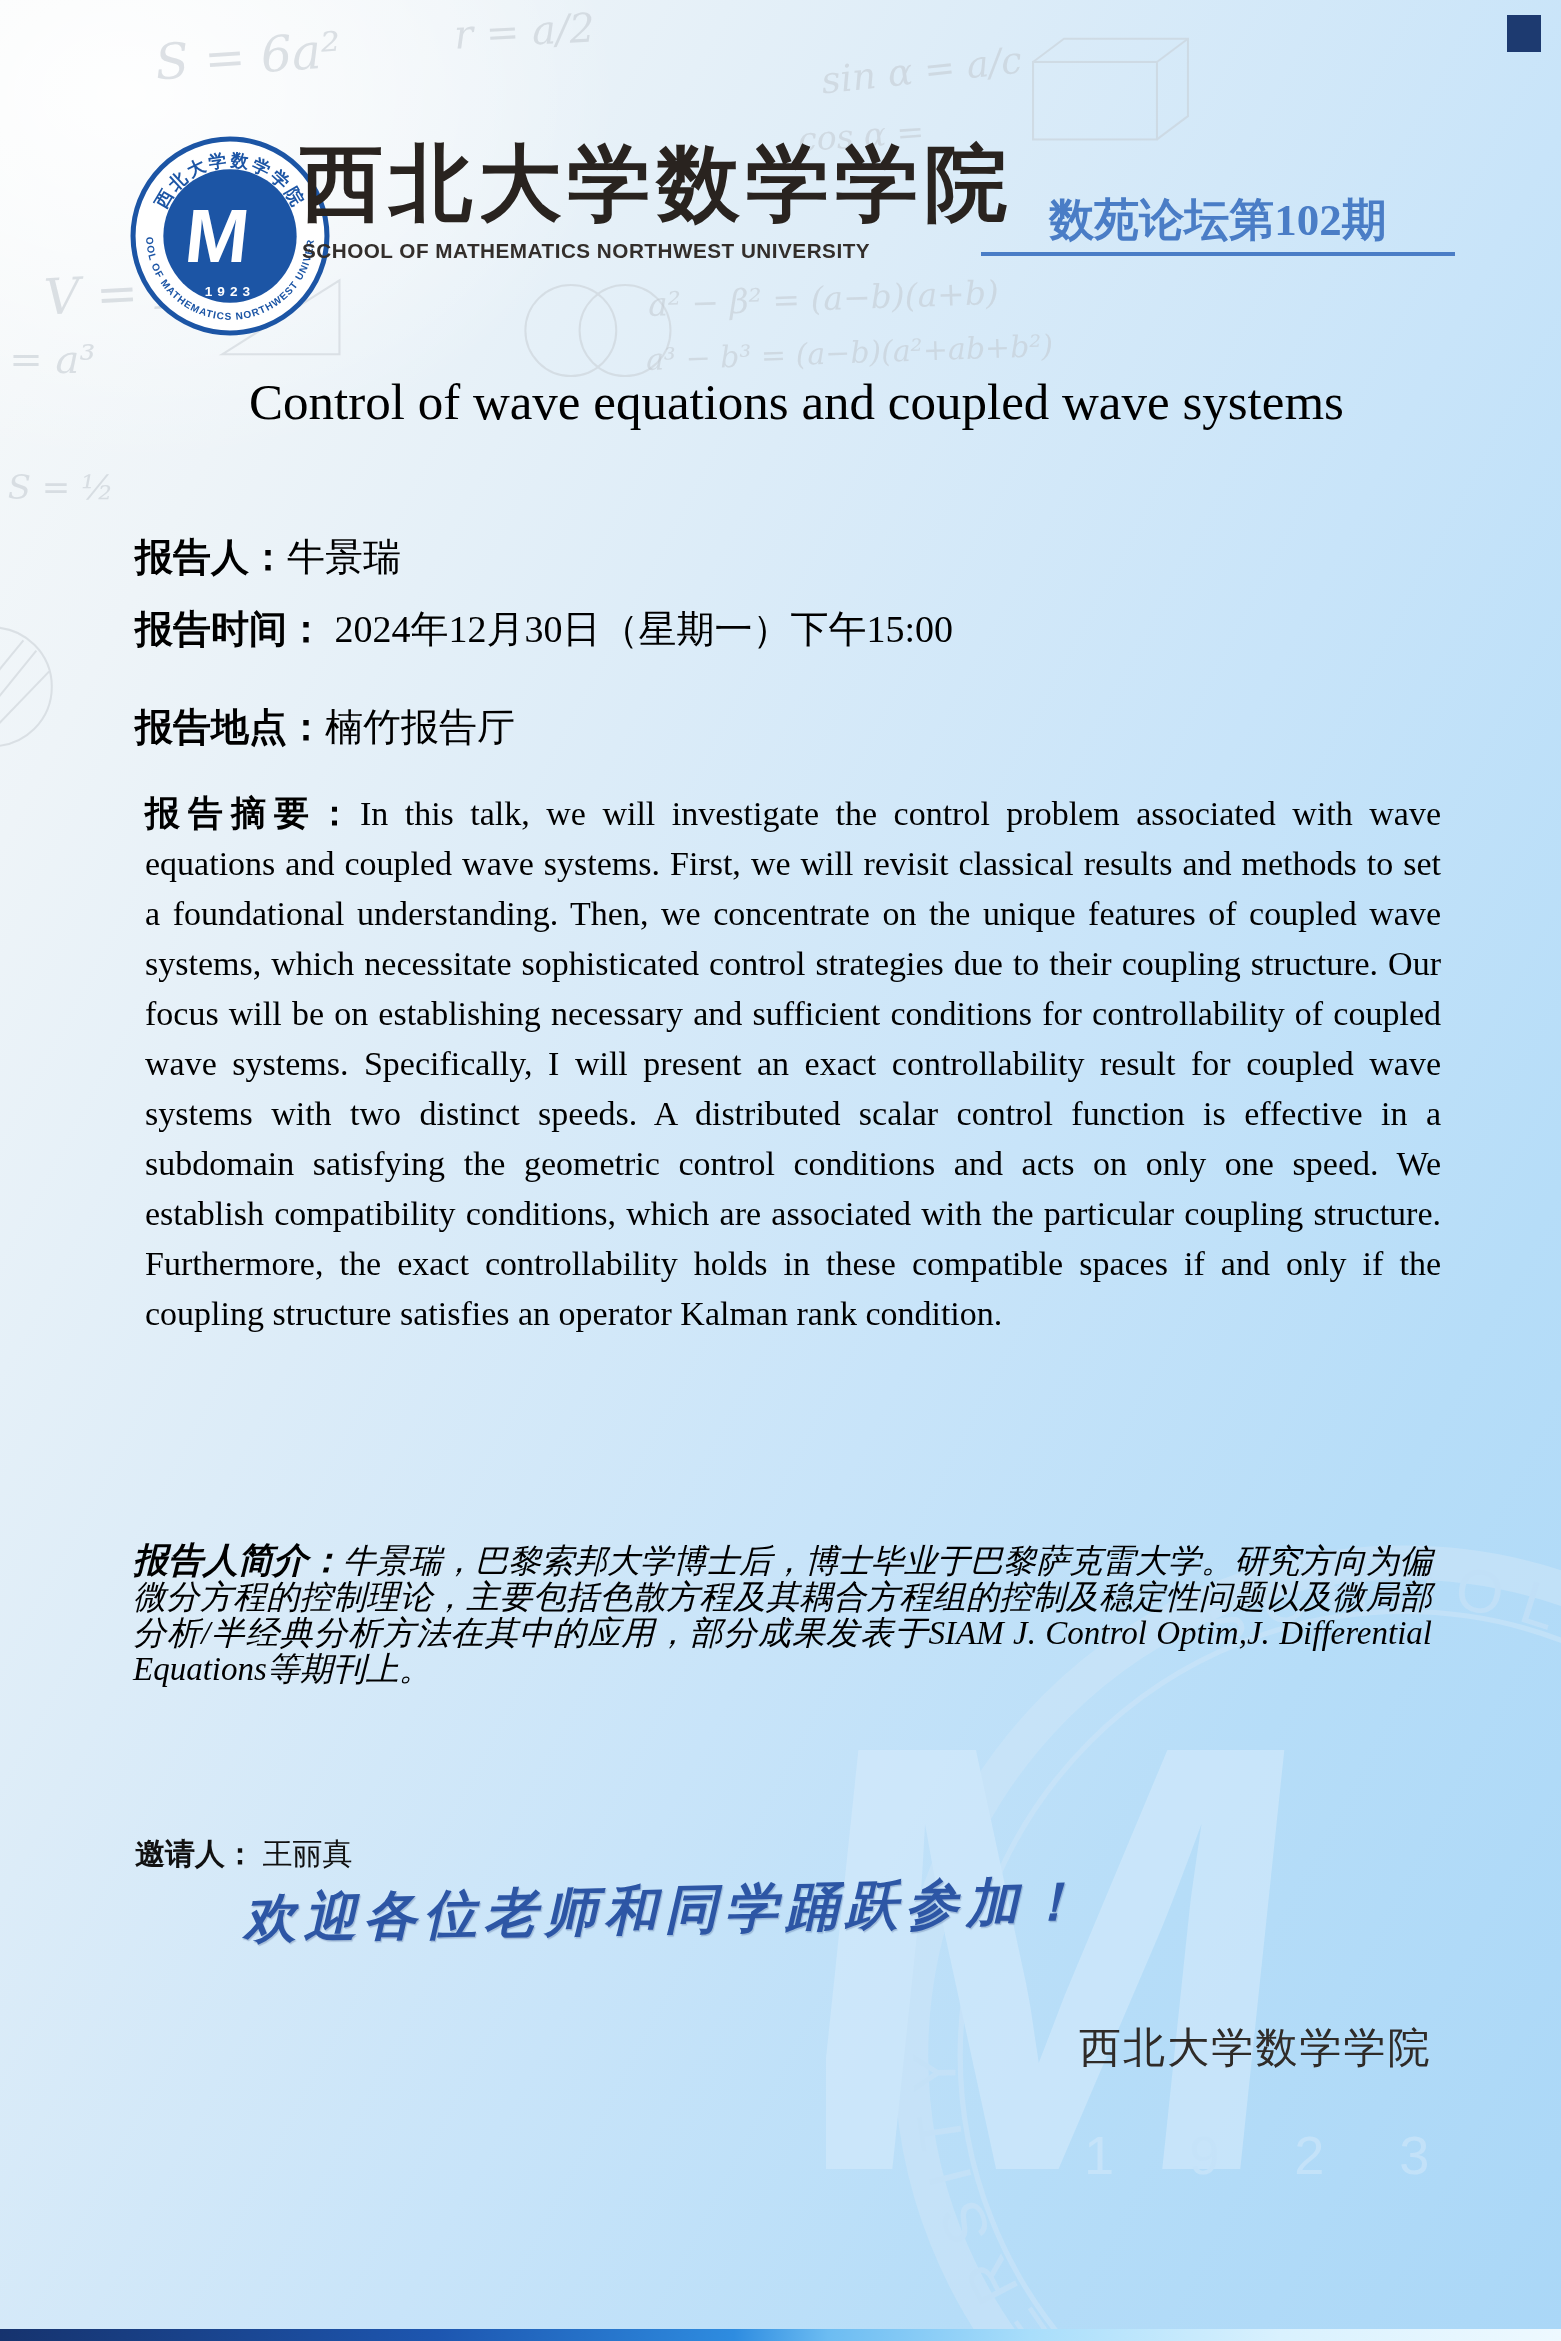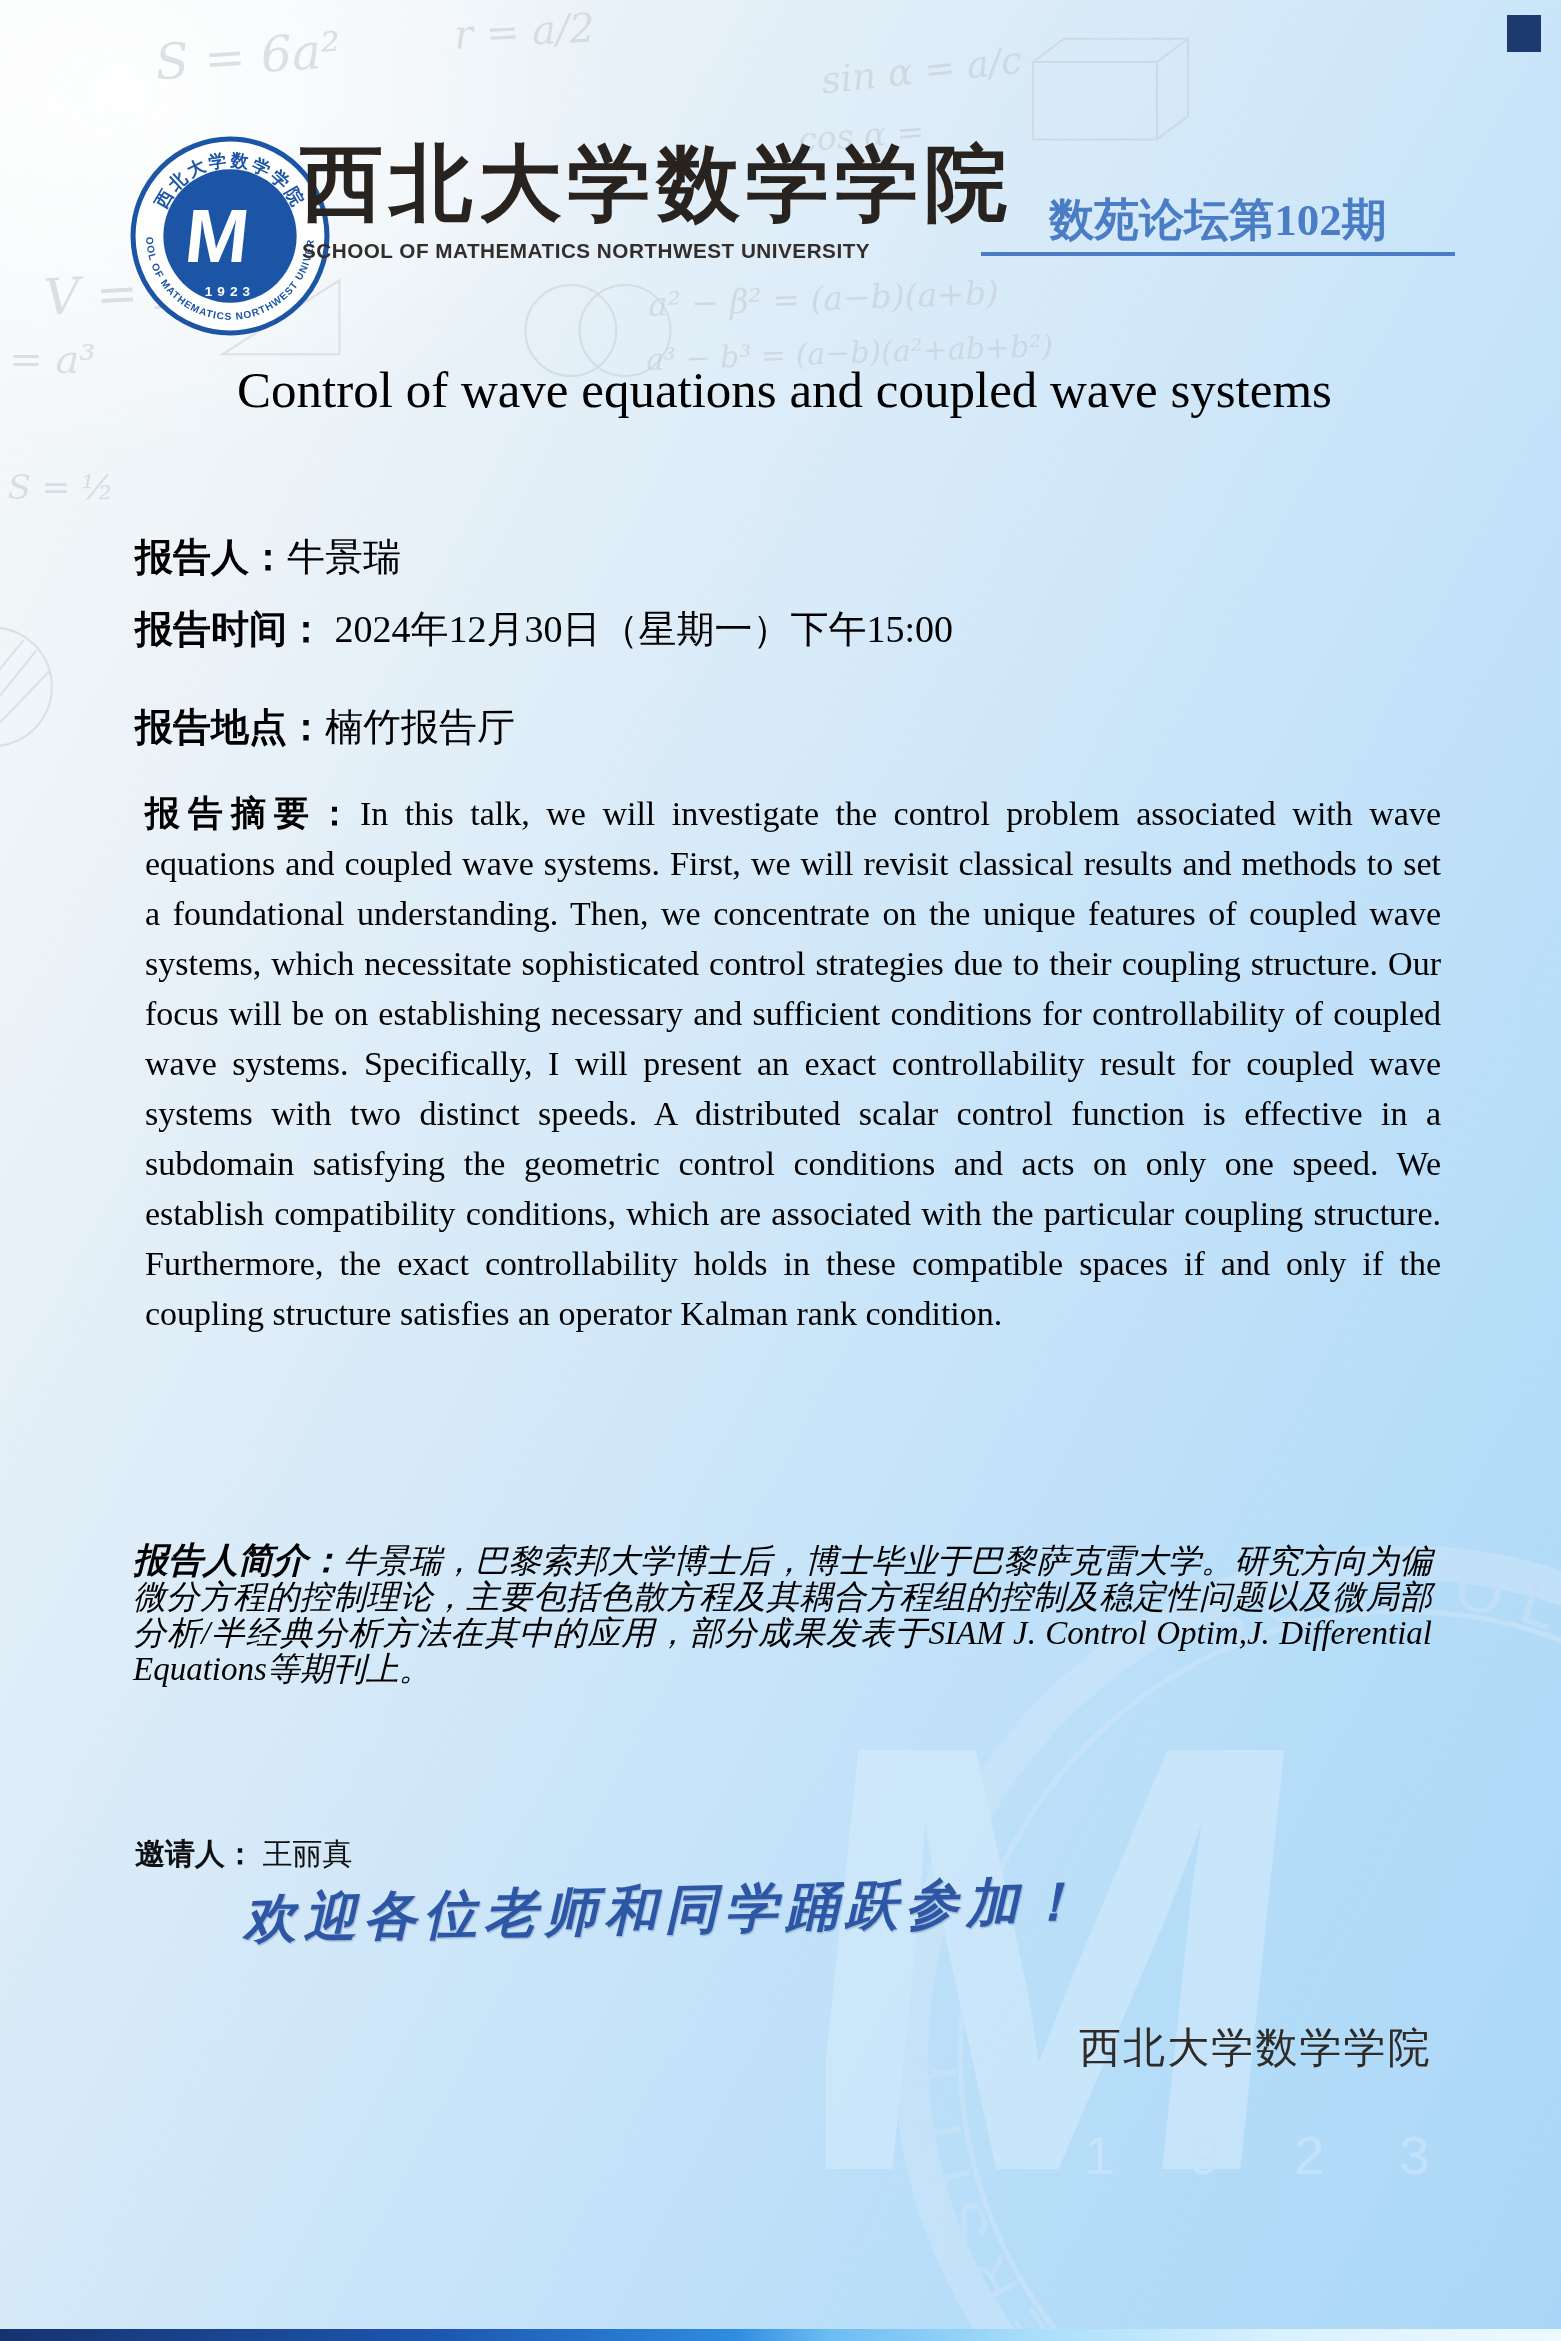--- a/index.html
+++ b/index.html
@@ -28,21 +28,21 @@
     position:absolute; left:302px; top:239px; width:620px;
     font-size:20.7px; font-weight:600; letter-spacing:0.5px; color:#332e2b;
     font-family:"Liberation Sans","DejaVu Sans",sans-serif; white-space:nowrap;
   }
   .forum{
     position:absolute; left:981px; top:190px; width:474px;
     font-size:45px; font-weight:bold; color:#4a7dc6; text-align:center;
     padding-bottom:2px; border-bottom:4.1px solid #4a7dc6; white-space:nowrap;
   }
   .title{
-    position:absolute; left:77px; top:357px; width:1407px; margin:4px;
+    position:absolute; left:77px; top:357px; width:1407px; margin:16px;
     font-size:51px; font-weight:400; text-align:center; color:#000; white-space:nowrap;
   }
   .info-row{position:absolute; left:135px; font-size:38px; color:#000; white-space:nowrap;}
   .info-row b{font-weight:bold;text-align:center;}
   .row-speaker{top:532px;} .row-time{top:604px;} .row-venue{top:702px;}
   .abstract{
     position:absolute; left:133px; top:777px; width:1296px; margin:12px;
     font-size:34px; line-height:50px; text-align:justify; color:#000;
   }
   .abstract b,.bio b{font-size:35px;}

